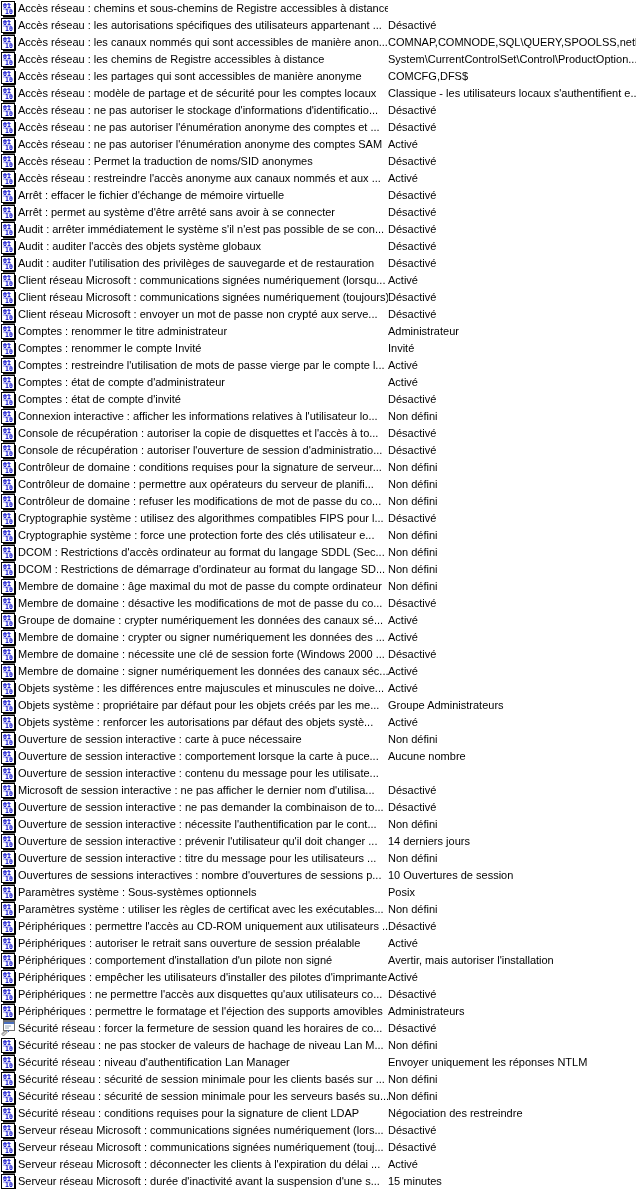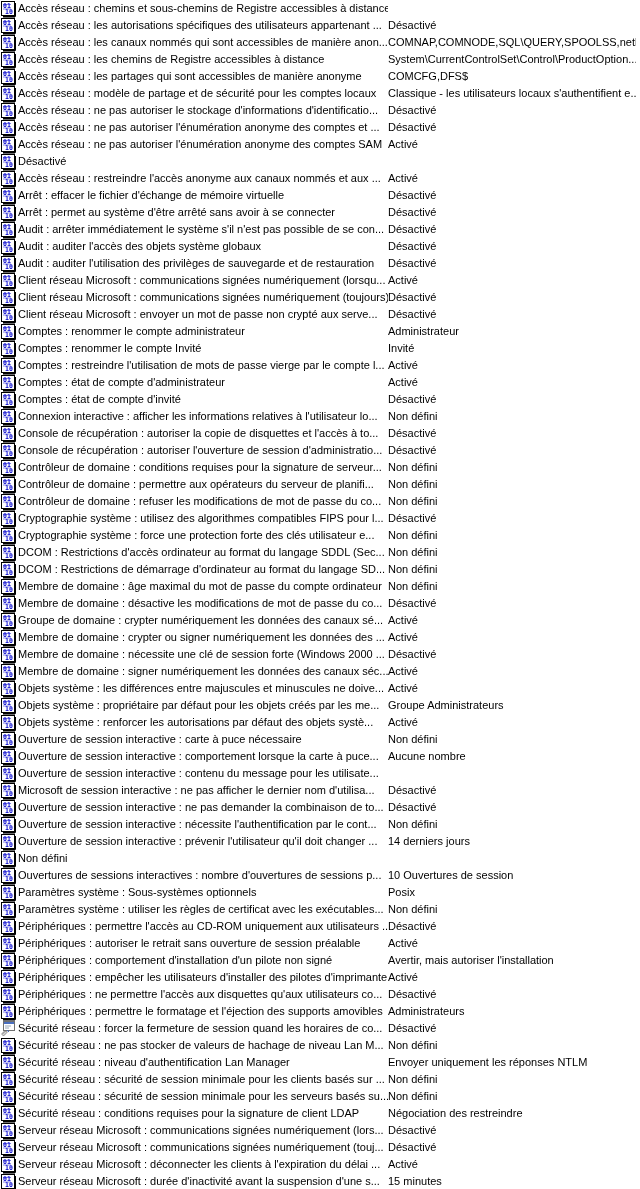--- a/index.html
+++ b/index.html
@@ -234,20 +234,21 @@
         <path d="M2 3.5 h8 M2 8 h8" stroke="#0000cc" stroke-width="0.5"></path>
       </svg>
       <svg class="ic-policy-alt" width="15" height="16" viewBox="0 0 15 16" xmlns="http://www.w3.org/2000/svg">
         <rect x="2.5" y="0.5" width="11" height="9" fill="#ffffff" stroke="#707070"></rect>
         <rect x="3" y="1" width="10" height="2" fill="#4a6fc0"></rect>
         <path d="M4 5 h6 M4 7 h4" stroke="#9aa7b8" stroke-width="1"></path>
         <polygon points="1,13.5 4.5,10 6,11.5 2.5,15" fill="#d8d8d8" stroke="#606060" stroke-width="0.6"></polygon>
         <path d="M6 9 l2 2" stroke="#4a6fc0" stroke-width="1"></path>
       </svg>
     </span>
+    <span class="name">Accès réseau : Permet la traduction de noms/SID anonymes</span>
     <span class="value">Désactivé</span>
   </div>
 
   <div class="row">
     <span class="icon">
       <svg class="ic-policy" width="15" height="16" viewBox="0 0 15 16" xmlns="http://www.w3.org/2000/svg">
         <rect x="0.5" y="0.5" width="13" height="14" fill="#ffffff" stroke="#000000"></rect>
         <path d="M14.5 2 V15.5 H2" fill="none" stroke="#000000"></path>
         <text x="2" y="7" font-size="6.5" font-weight="bold" fill="#0000cc" font-family="DejaVu Sans Mono, monospace">01</text>
         <text x="4" y="13" font-size="6.5" font-weight="bold" fill="#0000cc" font-family="DejaVu Sans Mono, monospace">10</text>
@@ -443,21 +444,21 @@
         <path d="M2 3.5 h8 M2 8 h8" stroke="#0000cc" stroke-width="0.5"></path>
       </svg>
       <svg class="ic-policy-alt" width="15" height="16" viewBox="0 0 15 16" xmlns="http://www.w3.org/2000/svg">
         <rect x="2.5" y="0.5" width="11" height="9" fill="#ffffff" stroke="#707070"></rect>
         <rect x="3" y="1" width="10" height="2" fill="#4a6fc0"></rect>
         <path d="M4 5 h6 M4 7 h4" stroke="#9aa7b8" stroke-width="1"></path>
         <polygon points="1,13.5 4.5,10 6,11.5 2.5,15" fill="#d8d8d8" stroke="#606060" stroke-width="0.6"></polygon>
         <path d="M6 9 l2 2" stroke="#4a6fc0" stroke-width="1"></path>
       </svg>
     </span>
-    <span class="name">Comptes : renommer le compte administrateur</span>
+    <span class="name">Comptes : renommer le titre administrateur</span>
     <span class="value">Administrateur</span>
   </div>
 
   <div class="row">
     <span class="icon">
       <svg class="ic-policy" width="15" height="16" viewBox="0 0 15 16" xmlns="http://www.w3.org/2000/svg">
         <rect x="0.5" y="0.5" width="13" height="14" fill="#ffffff" stroke="#000000"></rect>
         <path d="M14.5 2 V15.5 H2" fill="none" stroke="#000000"></path>
         <text x="2" y="7" font-size="6.5" font-weight="bold" fill="#0000cc" font-family="DejaVu Sans Mono, monospace">01</text>
         <text x="4" y="13" font-size="6.5" font-weight="bold" fill="#0000cc" font-family="DejaVu Sans Mono, monospace">10</text>
@@ -1094,20 +1095,21 @@
         <path d="M2 3.5 h8 M2 8 h8" stroke="#0000cc" stroke-width="0.5"></path>
       </svg>
       <svg class="ic-policy-alt" width="15" height="16" viewBox="0 0 15 16" xmlns="http://www.w3.org/2000/svg">
         <rect x="2.5" y="0.5" width="11" height="9" fill="#ffffff" stroke="#707070"></rect>
         <rect x="3" y="1" width="10" height="2" fill="#4a6fc0"></rect>
         <path d="M4 5 h6 M4 7 h4" stroke="#9aa7b8" stroke-width="1"></path>
         <polygon points="1,13.5 4.5,10 6,11.5 2.5,15" fill="#d8d8d8" stroke="#606060" stroke-width="0.6"></polygon>
         <path d="M6 9 l2 2" stroke="#4a6fc0" stroke-width="1"></path>
       </svg>
     </span>
+    <span class="name">Ouverture de session interactive : titre du message pour les utilisateurs ...</span>
     <span class="value">Non défini</span>
   </div>
 
   <div class="row">
     <span class="icon">
       <svg class="ic-policy" width="15" height="16" viewBox="0 0 15 16" xmlns="http://www.w3.org/2000/svg">
         <rect x="0.5" y="0.5" width="13" height="14" fill="#ffffff" stroke="#000000"></rect>
         <path d="M14.5 2 V15.5 H2" fill="none" stroke="#000000"></path>
         <text x="2" y="7" font-size="6.5" font-weight="bold" fill="#0000cc" font-family="DejaVu Sans Mono, monospace">01</text>
         <text x="4" y="13" font-size="6.5" font-weight="bold" fill="#0000cc" font-family="DejaVu Sans Mono, monospace">10</text>

